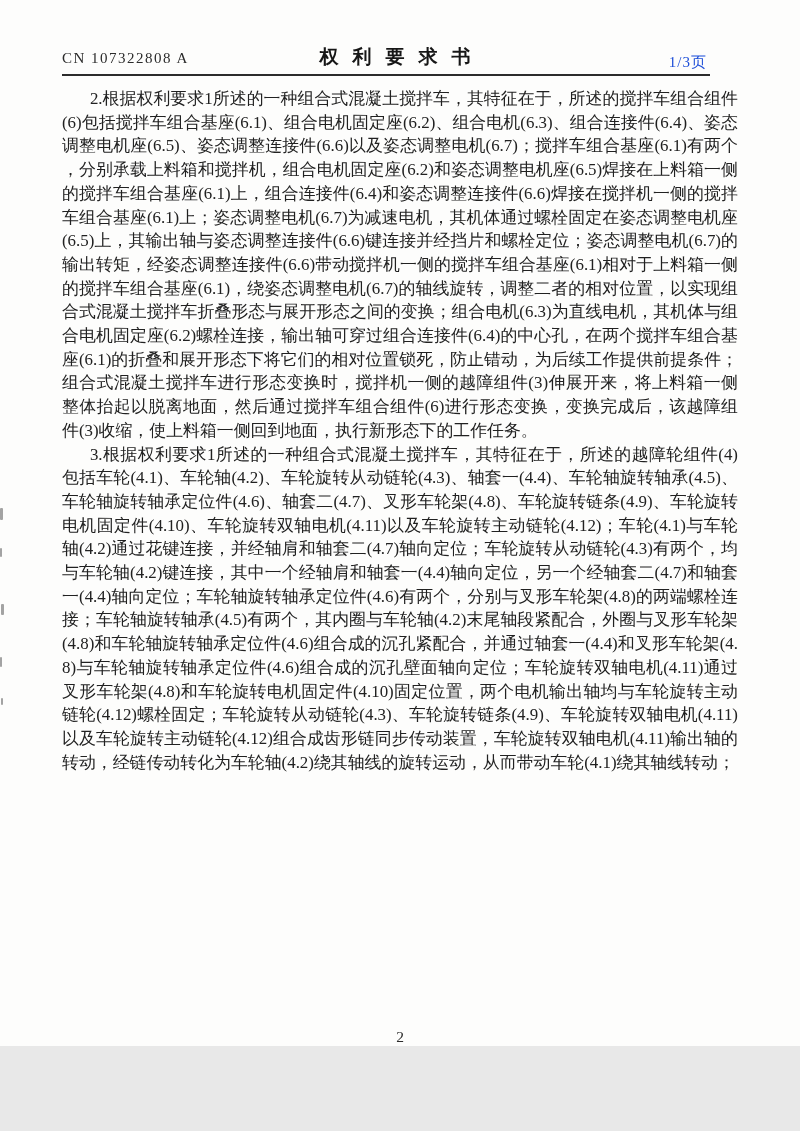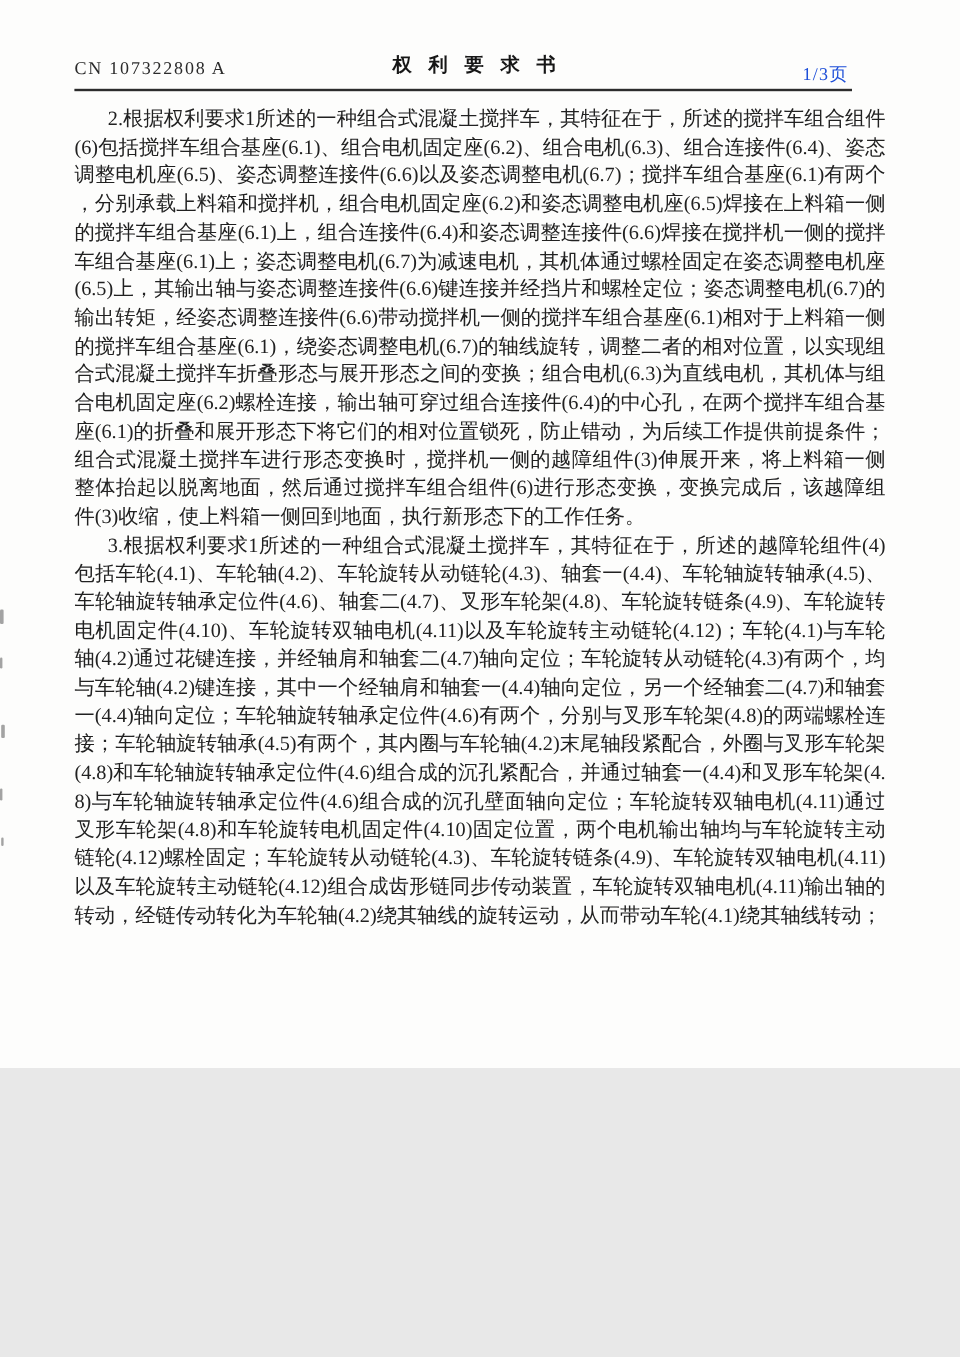--- a/index.html
+++ b/index.html
@@ -3,21 +3,21 @@
 <meta charset="utf-8">
 <style>
   html, body {
     margin: 0;
     padding: 0;
     background: #e8e8e8;
   }
   .page {
     position: relative;
     width: 800px;
-    height: 890px;
+    height: 1046px;
     background: #fdfdfc;
     overflow: hidden;
     font-family: "Liberation Serif", "DejaVu Serif", serif;
     color: #1e1e1e;
   }
   
   .patent-number {
     position: absolute;
     left: 62px;
     top: 50px;
@@ -25,21 +25,21 @@
     letter-spacing: 1.5px;
     color: #2b2b2b;
     white-space: nowrap;
   }
   .doc-title {
     position: absolute;
     left: 0;
     right: 0;
     top: 44px;
     text-align: center;
-    font-size: 16px;
+    font-size: 19px;
     font-weight: bold;
     letter-spacing: 14px;
     padding-left: 4px; 
     color: #161616;
     white-space: nowrap;
   }
   .page-indicator {
     position: absolute;
     right: 93px;
     top: 53px;

